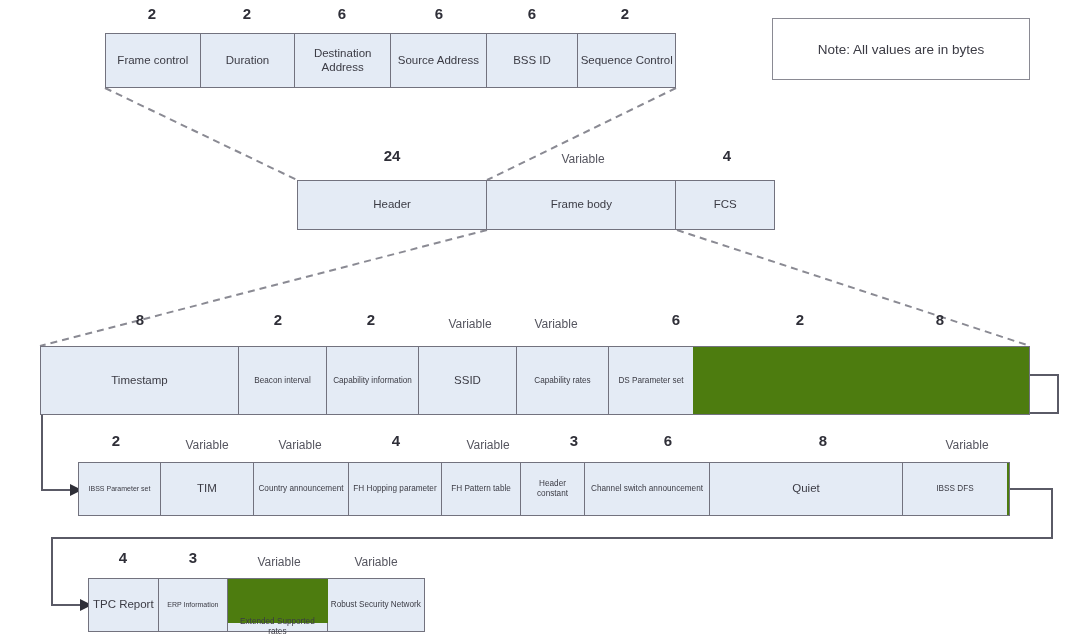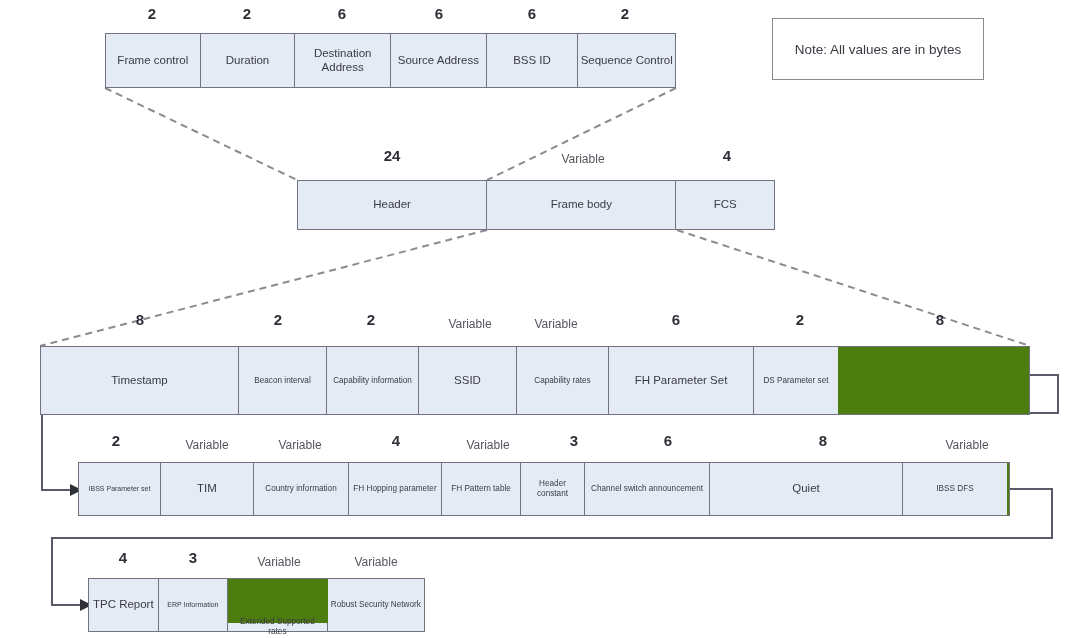--- a/index.html
+++ b/index.html
@@ -46,21 +46,21 @@
     <line x1="487" y1="230" x2="40" y2="346" stroke="#8a8a93" stroke-width="2" stroke-dasharray="7,5"></line>
     <line x1="677" y1="230" x2="1030" y2="346" stroke="#8a8a93" stroke-width="2" stroke-dasharray="7,5"></line>
 
     <path d="M 1030 375 L 1058 375 L 1058 413 L 42 413 L 42 490 L 70 490" fill="none" stroke="#5a5a66" stroke-width="2"></path>
     <polygon points="70,484 82,490 70,496" fill="#2f2f38"></polygon>
 
     <path d="M 1010 489 L 1052 489 L 1052 538 L 52 538 L 52 605 L 80 605" fill="none" stroke="#5a5a66" stroke-width="2"></path>
     <polygon points="80,599 92,605 80,611" fill="#2f2f38"></polygon>
   </svg>
 
-  <div class="note" style="left:772px;top:18px;width:212px;height:62px;">Note: All values are in bytes</div>
+  <div class="note" style="left:772px;top:18px;width:258px;height:62px;">Note: All values are in bytes</div>
 
   <div class="sizelab" style="left:122px;top:5px;width:60px;">2</div>
   <div class="sizelab" style="left:217px;top:5px;width:60px;">2</div>
   <div class="sizelab" style="left:312px;top:5px;width:60px;">6</div>
   <div class="sizelab" style="left:409px;top:5px;width:60px;">6</div>
   <div class="sizelab" style="left:502px;top:5px;width:60px;">6</div>
   <div class="sizelab" style="left:595px;top:5px;width:60px;">2</div>
 
   <div class="row" style="left:105px;top:33px;width:571px;height:55px;">
     <div class="cell" style="width:95px;">Frame control</div>
@@ -89,38 +89,37 @@
   <div class="sizelab" style="left:646px;top:311px;width:60px;">6</div>
   <div class="sizelab" style="left:770px;top:311px;width:60px;">2</div>
   <div class="sizelab" style="left:910px;top:311px;width:60px;">8</div>
 
   <div class="row" style="left:40px;top:346px;width:990px;height:69px;">
     <div class="cell" style="width:198px;">Timestamp</div>
     <div class="cell small" style="width:88px;">Beacon interval</div>
     <div class="cell small" style="width:92px;">Capability information</div>
     <div class="cell" style="width:98px;">SSID</div>
     <div class="cell small" style="width:92px;">Capability rates</div>
-    <div class="cell" style="width:145px;">FH Parameter Set</div>
     <div class="cell small" style="width:84px;">DS Parameter set</div>
   </div>
 
   <div class="sizelab" style="left:86px;top:432px;width:60px;">2</div>
   <div class="sizelab var" style="left:176px;top:438px;width:62px;">Variable</div>
   <div class="sizelab var" style="left:269px;top:438px;width:62px;">Variable</div>
   <div class="sizelab" style="left:366px;top:432px;width:60px;">4</div>
   <div class="sizelab var" style="left:457px;top:438px;width:62px;">Variable</div>
   <div class="sizelab" style="left:544px;top:432px;width:60px;">3</div>
   <div class="sizelab" style="left:638px;top:432px;width:60px;">6</div>
   <div class="sizelab" style="left:793px;top:432px;width:60px;">8</div>
   <div class="sizelab var" style="left:936px;top:438px;width:62px;">Variable</div>
 
   <div class="row" style="left:78px;top:462px;width:932px;height:54px;">
     <div class="cell tiny" style="width:82px;">IBSS Parameter set</div>
     <div class="cell" style="width:93px;">TIM</div>
-    <div class="cell small" style="width:95px;">Country information</div>
+    <div class="cell small" style="width:95px;">Country announcement</div>
     <div class="cell small" style="width:93px;">FH Hopping parameter</div>
     <div class="cell small" style="width:79px;">FH Pattern table</div>
     <div class="cell small" style="width:64px;">Header constant</div>
     <div class="cell small" style="width:125px;">Channel switch announcement</div>
     <div class="cell" style="width:193px;">Quiet</div>
     <div class="cell small" style="width:104px;">IBSS DFS</div>
   </div>
 
   <div class="sizelab" style="left:93px;top:549px;width:60px;">4</div>
   <div class="sizelab" style="left:163px;top:549px;width:60px;">3</div>

